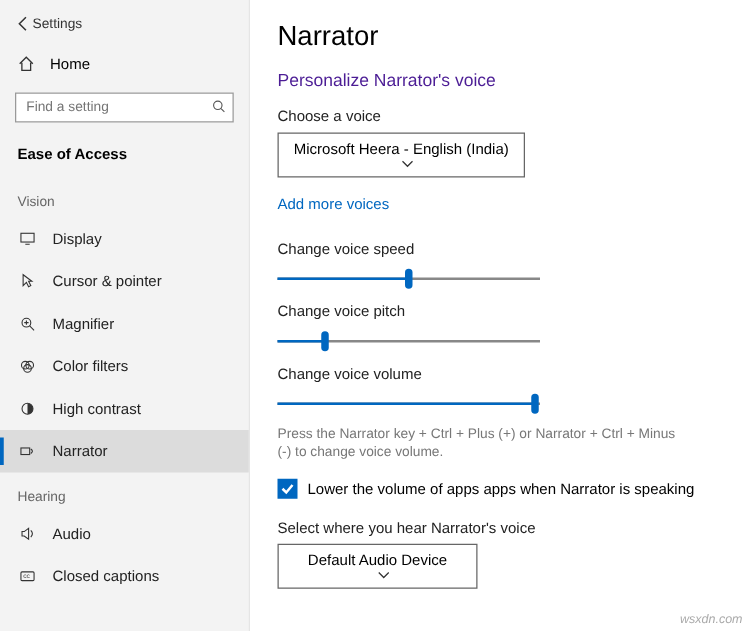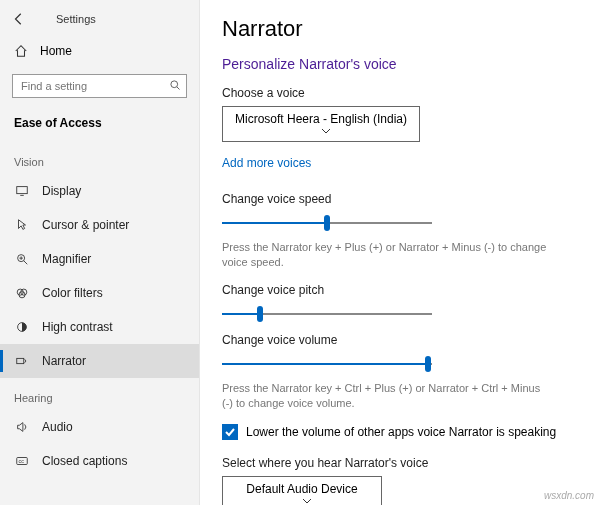--- a/index.html
+++ b/index.html
@@ -1,19 +1,19 @@
 <!DOCTYPE html>
 <html><head>
 <meta charset="utf-8">
 <style>
 * { box-sizing: border-box; margin: 0; padding: 0; }
 body { font-family: "Segoe UI", Arial, sans-serif; font-size: 12px; color: #000; background: #fff; width: 600px; height: 505px; overflow: hidden; }
 .app { display: flex; height: 100%; }
 .sidebar { width: 200px; background: #f3f3f3; border-right: 1px solid #e5e5e5; padding-top: 8px; display: flex; flex-direction: column; }
-.topbar { display: flex; align-items: center; padding: 4px 12px 10px 12px; gap: 30px; }
+.topbar { display: flex; align-items: center; padding: 4px 12px 10px 12px; gap: 0; }
 .topbar .back svg { width: 14px; height: 14px; }
 .topbar .title { font-size: 11px; color: #333; }
 .home-row { display: flex; align-items: center; gap: 12px; padding: 8px 14px; cursor: default; }
 .home-row .icon { width: 14px; text-align: center; }
 .search-wrap { margin: 8px 12px; position: relative; }
 .search { width: 100%; border: 1px solid #999; background: #fff; padding: 5px 24px 5px 8px; font-size: 11px; font-family: inherit; outline: none; }
 .search-icon { position: absolute; right: 6px; top: 5px; color: #555; }
 .section-title { font-weight: 600; font-size: 12px; padding: 10px 14px 12px 14px; }
 .group-label { font-size: 11px; color: #666; padding: 14px 14px 6px 14px; }
 .nav-item { display: flex; align-items: center; gap: 12px; padding: 10px 14px; cursor: default; font-size: 12px; color: #222; }
@@ -166,21 +166,20 @@
     </div>
 
     <div><span class="link">Add more voices</span></div>
 
     <div class="label">Change voice speed</div>
     <div class="slider">
       <div class="track"></div>
         <div class="fill" style="width: 50%;"></div>
         <div class="thumb" style="left: 50%;"></div>
     </div>
-    <div class="hint">Press the Narrator key + Plus (+) or Narrator + Minus (-) to change voice speed.</div>
 
     <div class="label">Change voice pitch</div>
     <div class="slider">
       <div class="track"></div>
         <div class="fill" style="width: 18%;"></div>
         <div class="thumb" style="left: 18%;"></div>
     </div>
 
     <div class="label">Change voice volume</div>
     <div class="slider">
@@ -189,21 +188,21 @@
         <div class="thumb" style="left: 98%;"></div>
     </div>
     <div class="hint">Press the Narrator key + Ctrl + Plus (+) or Narrator + Ctrl + Minus (-) to change voice volume.</div>
 
     <div class="check-row">
       <span class="checkbox">
         <svg width="12" height="12" viewBox="0 0 12 12">
             <path d="M2 6 L5 9 L10 3" stroke-width="2" fill="none"></path>
           </svg>
       </span>
-      <span>Lower the volume of other apps voice Narrator is speaking</span>
+      <span>Lower the volume of apps apps when Narrator is speaking</span>
     </div>
 
     <div class="label">Select where you hear Narrator's voice</div>
     <div class="select" style="min-width:160px">
       <span>Default Audio Device</span>
       <span class="chev">
           <svg width="10" height="10" viewBox="0 0 10 10">
             <path d="M1 3 L5 7 L9 3" stroke="#333" fill="none"></path>
           </svg>
         </span>

